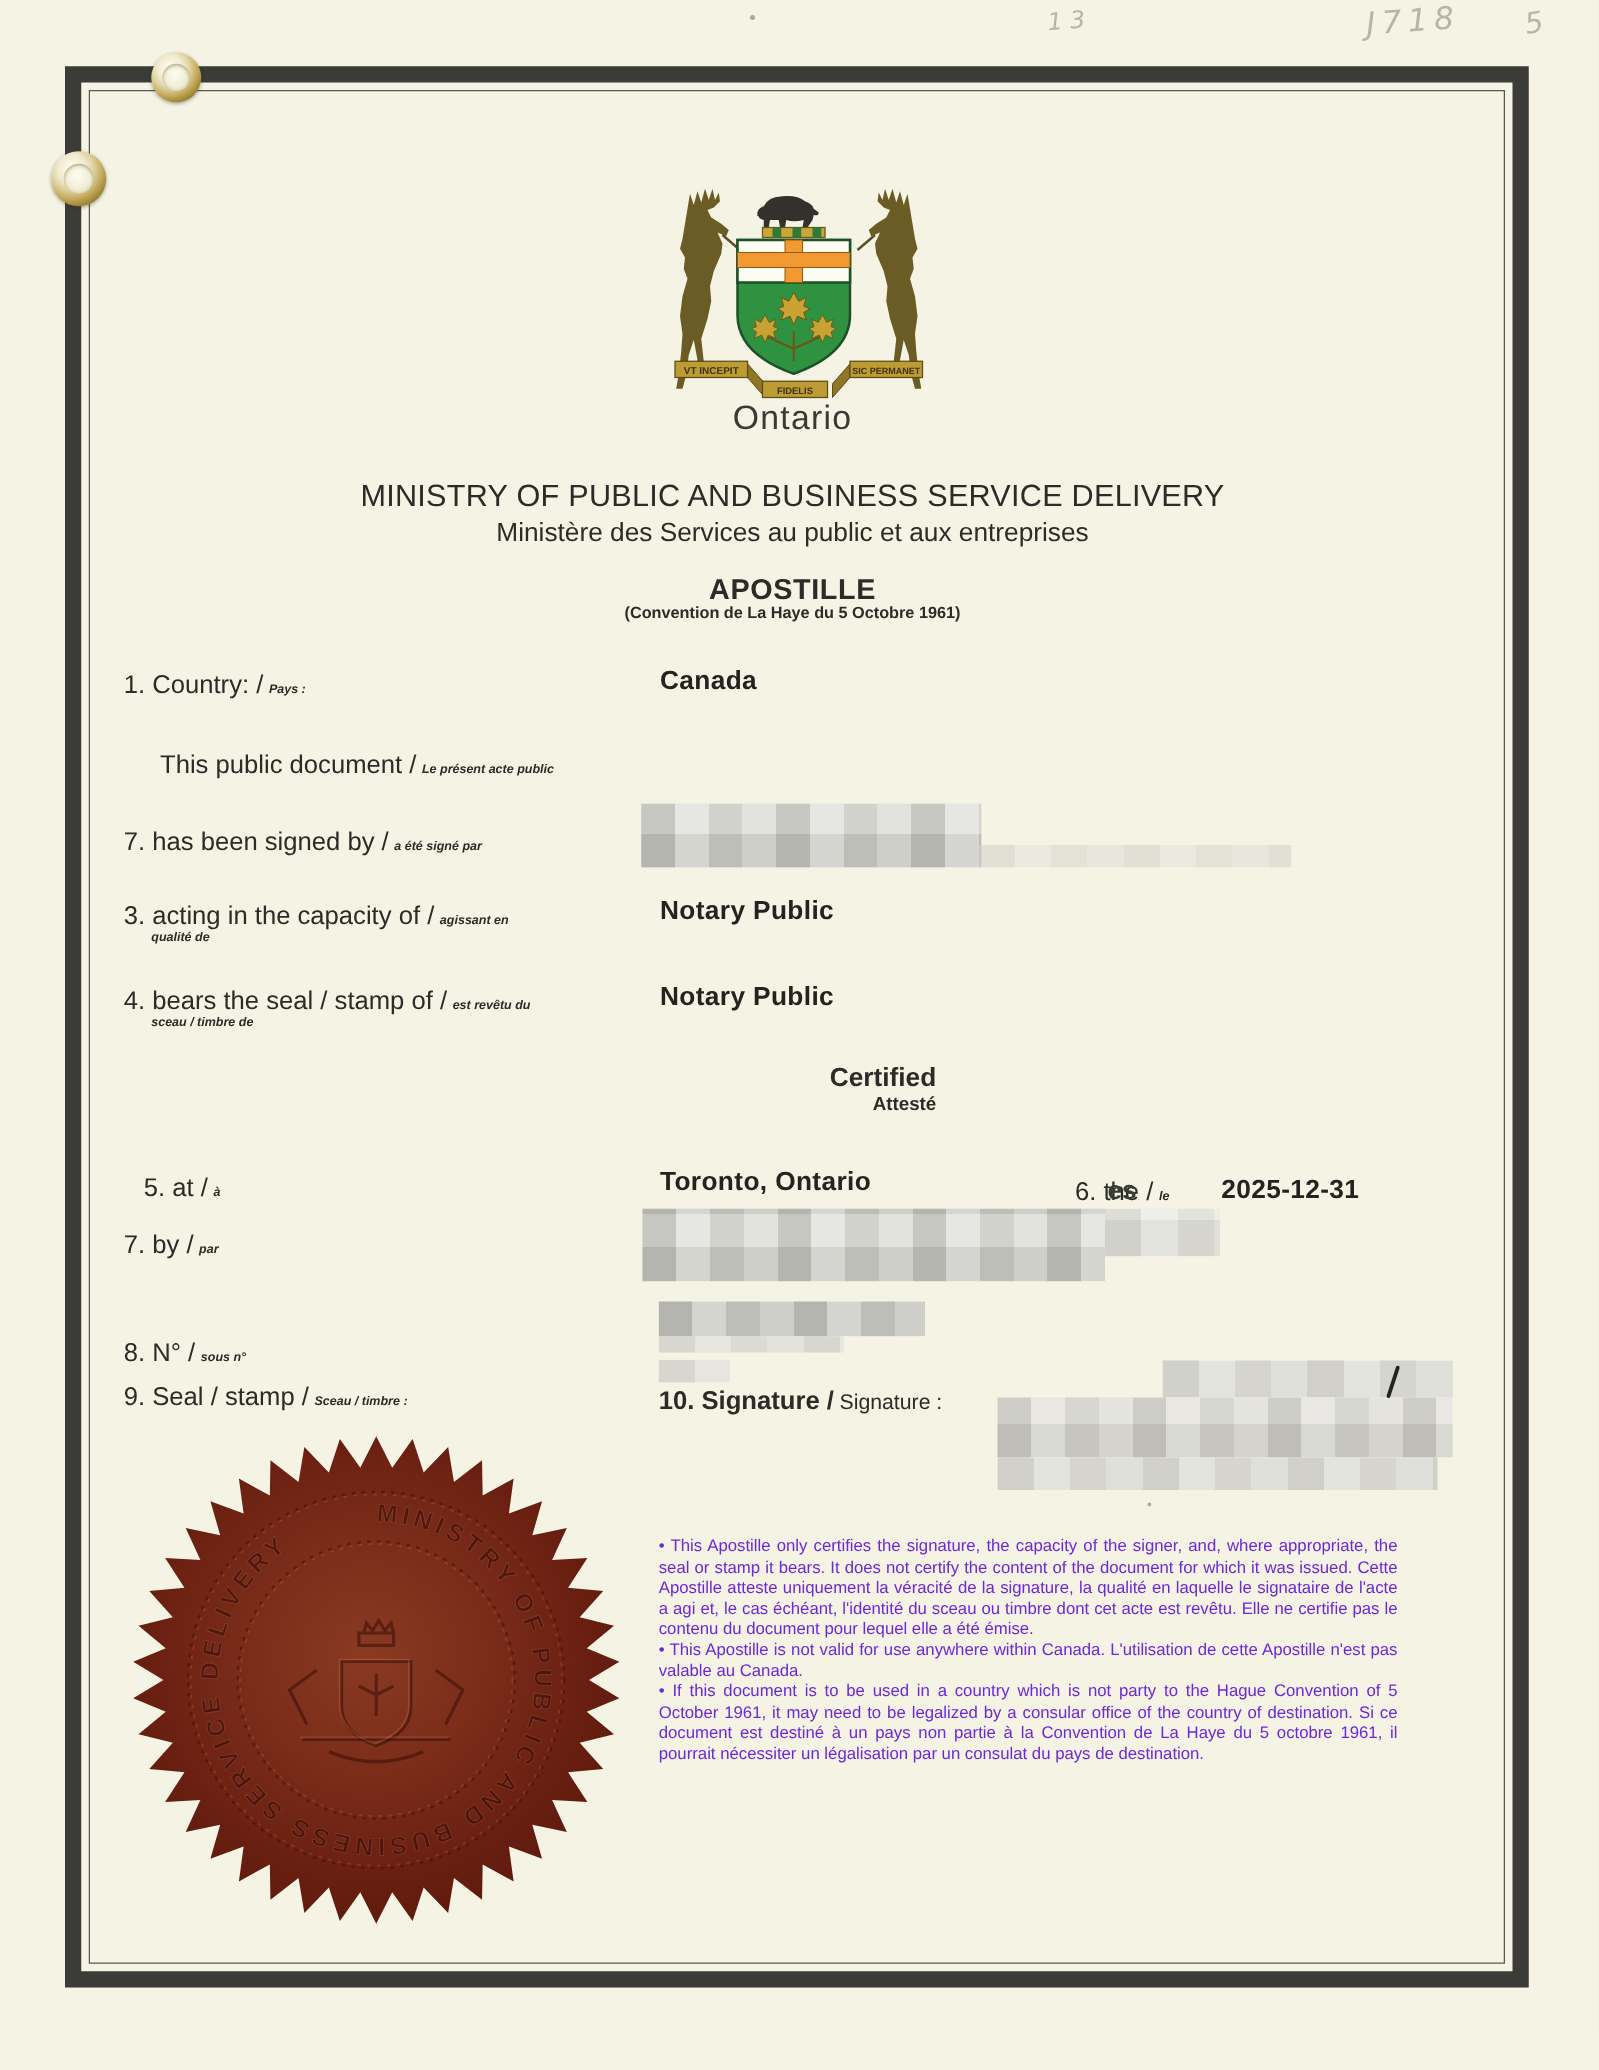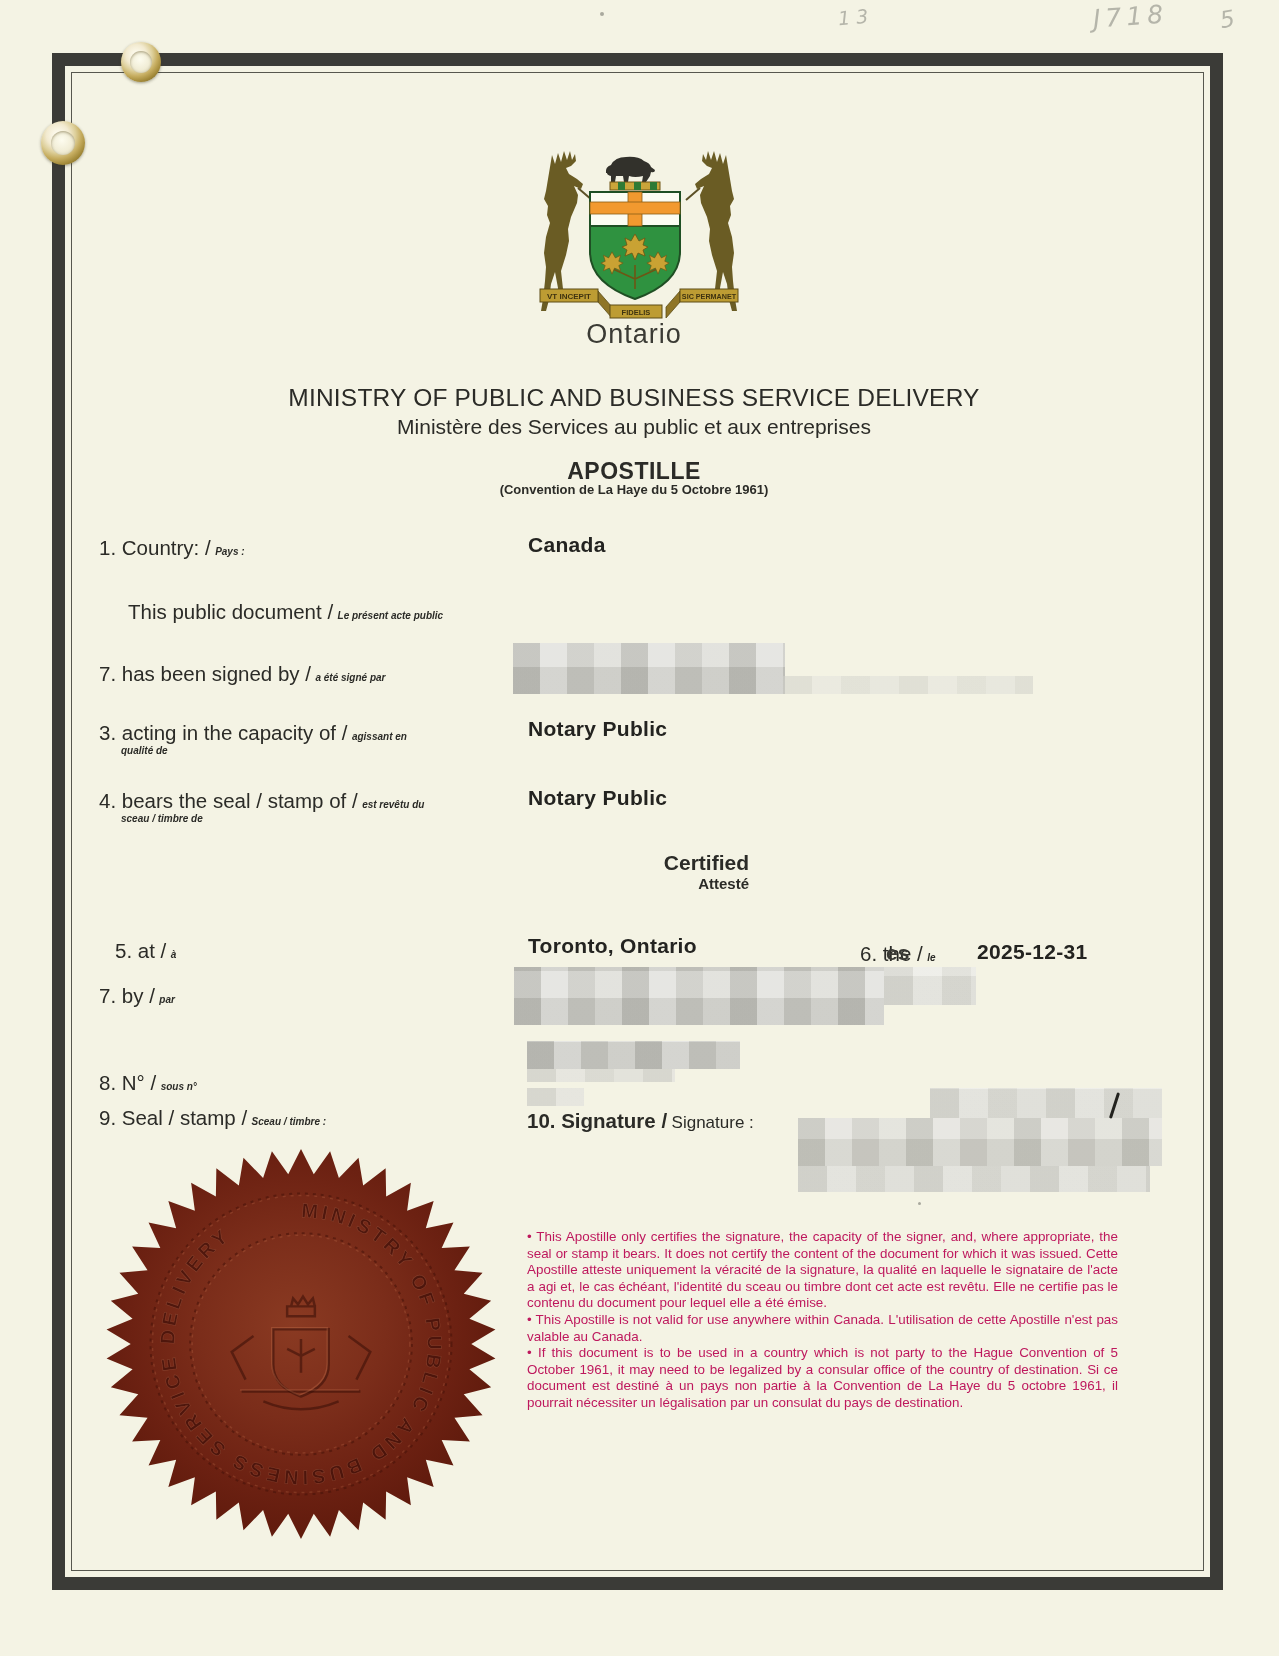--- a/index.html
+++ b/index.html
@@ -41,21 +41,21 @@
     repeating-linear-gradient(0deg, rgba(120,120,114,.16) 0 27px, rgba(255,255,255,.20) 27px 54px);}
   .pxl{background-color:#e6e6df;background-image:
     repeating-linear-gradient(90deg, rgba(130,130,124,.12) 0 29px, rgba(255,255,255,.22) 29px 58px,
       rgba(130,130,124,.07) 58px 87px, rgba(255,255,255,.12) 87px 116px),
     repeating-linear-gradient(0deg, rgba(130,130,124,.10) 0 29px, rgba(255,255,255,.16) 29px 58px);}
   .redact{position:absolute;}
   .frag{position:absolute;font-size:21px;font-weight:bold;color:#3a3a35;}
   .slash{position:absolute;width:3px;height:27px;background:#23231f;transform:rotate(18deg);border-radius:2px;}
   
   .notes{position:absolute;left:527px;top:1229px;width:591px;font-size:13.4px;line-height:16.6px;
-         text-align:justify;color:#be185d;overflow-wrap:anywhere;}
+         text-align:justify;color:#6d28d9;overflow-wrap:anywhere;}
   .notes p{margin:0;}
   
   .sealwrap{position:absolute;left:103px;top:1146px;width:396px;height:396px;}
   .crestwrap{position:absolute;left:538px;top:147px;width:202px;height:173px;}
 </style>
 </head>
 <body>
 
 <div class="page">
 

